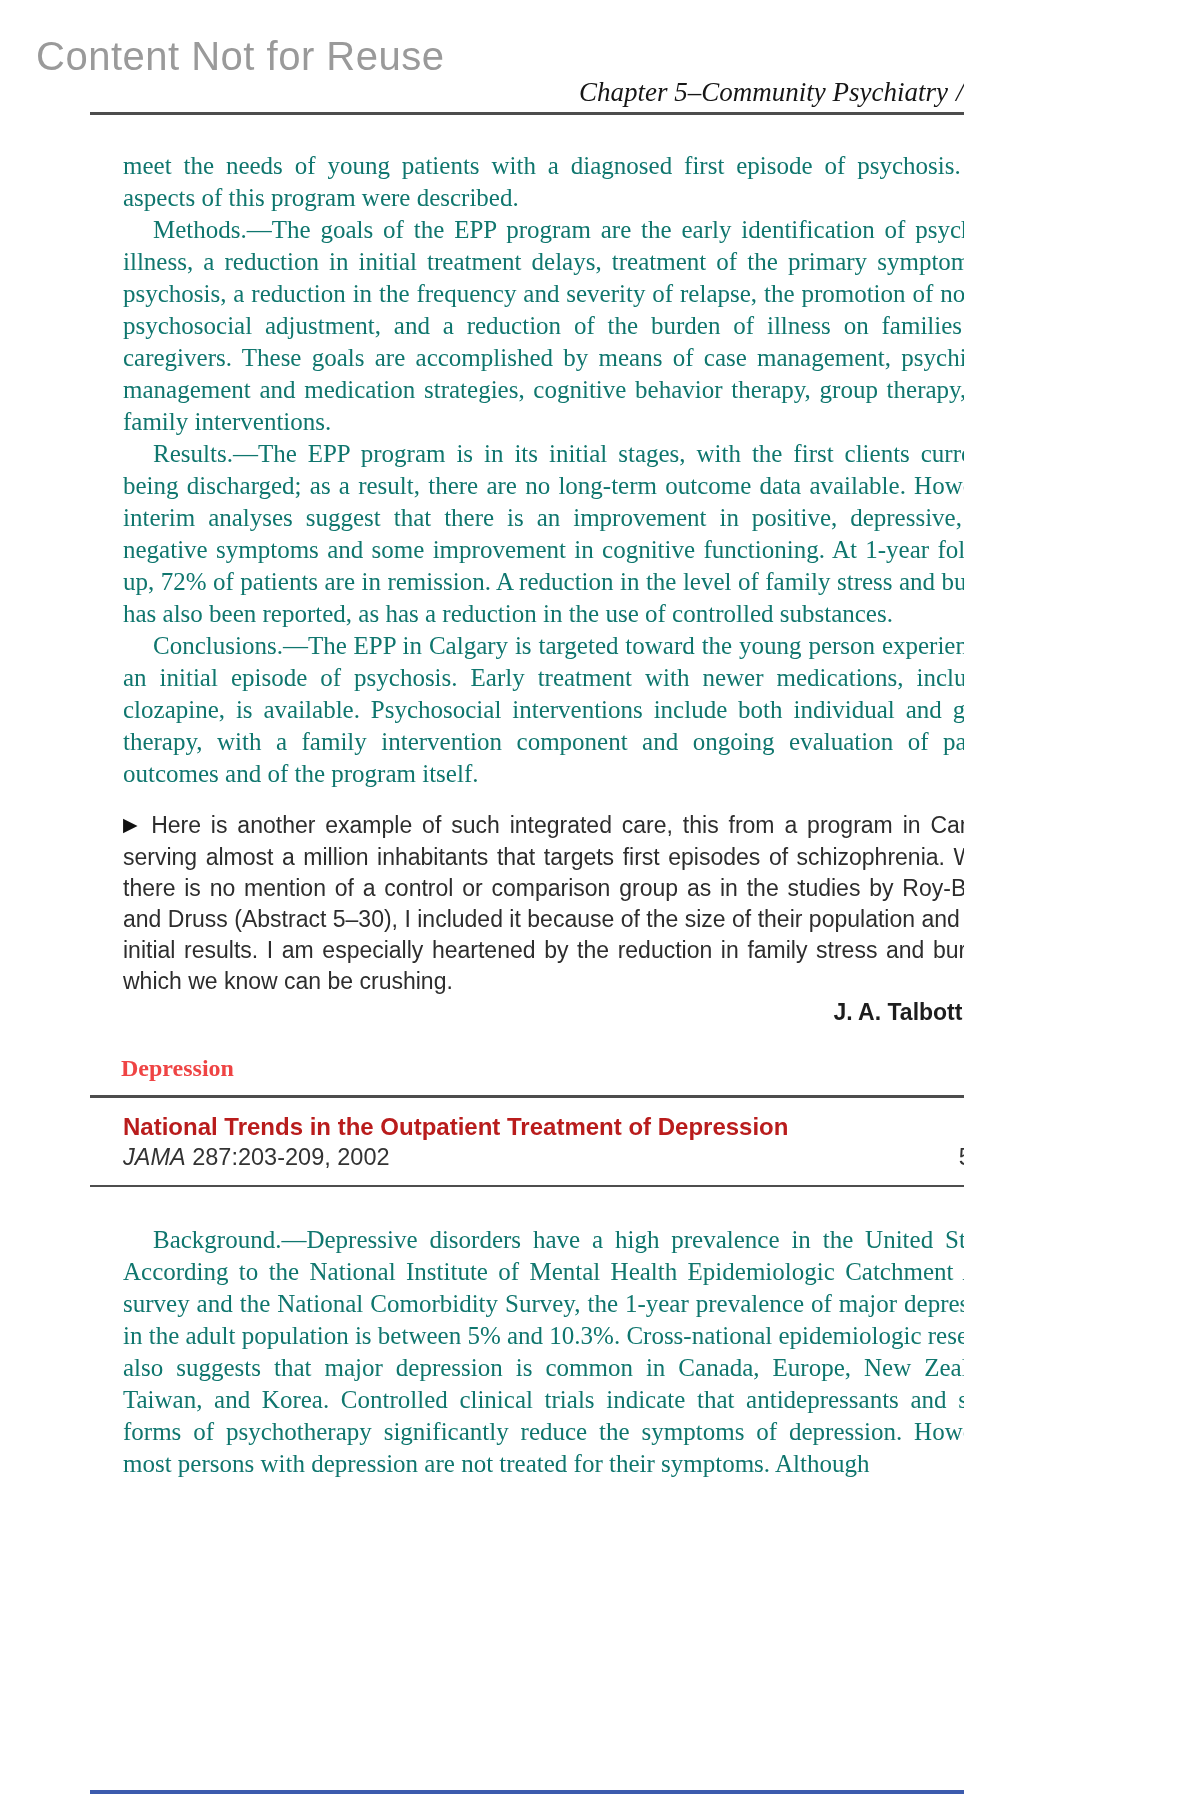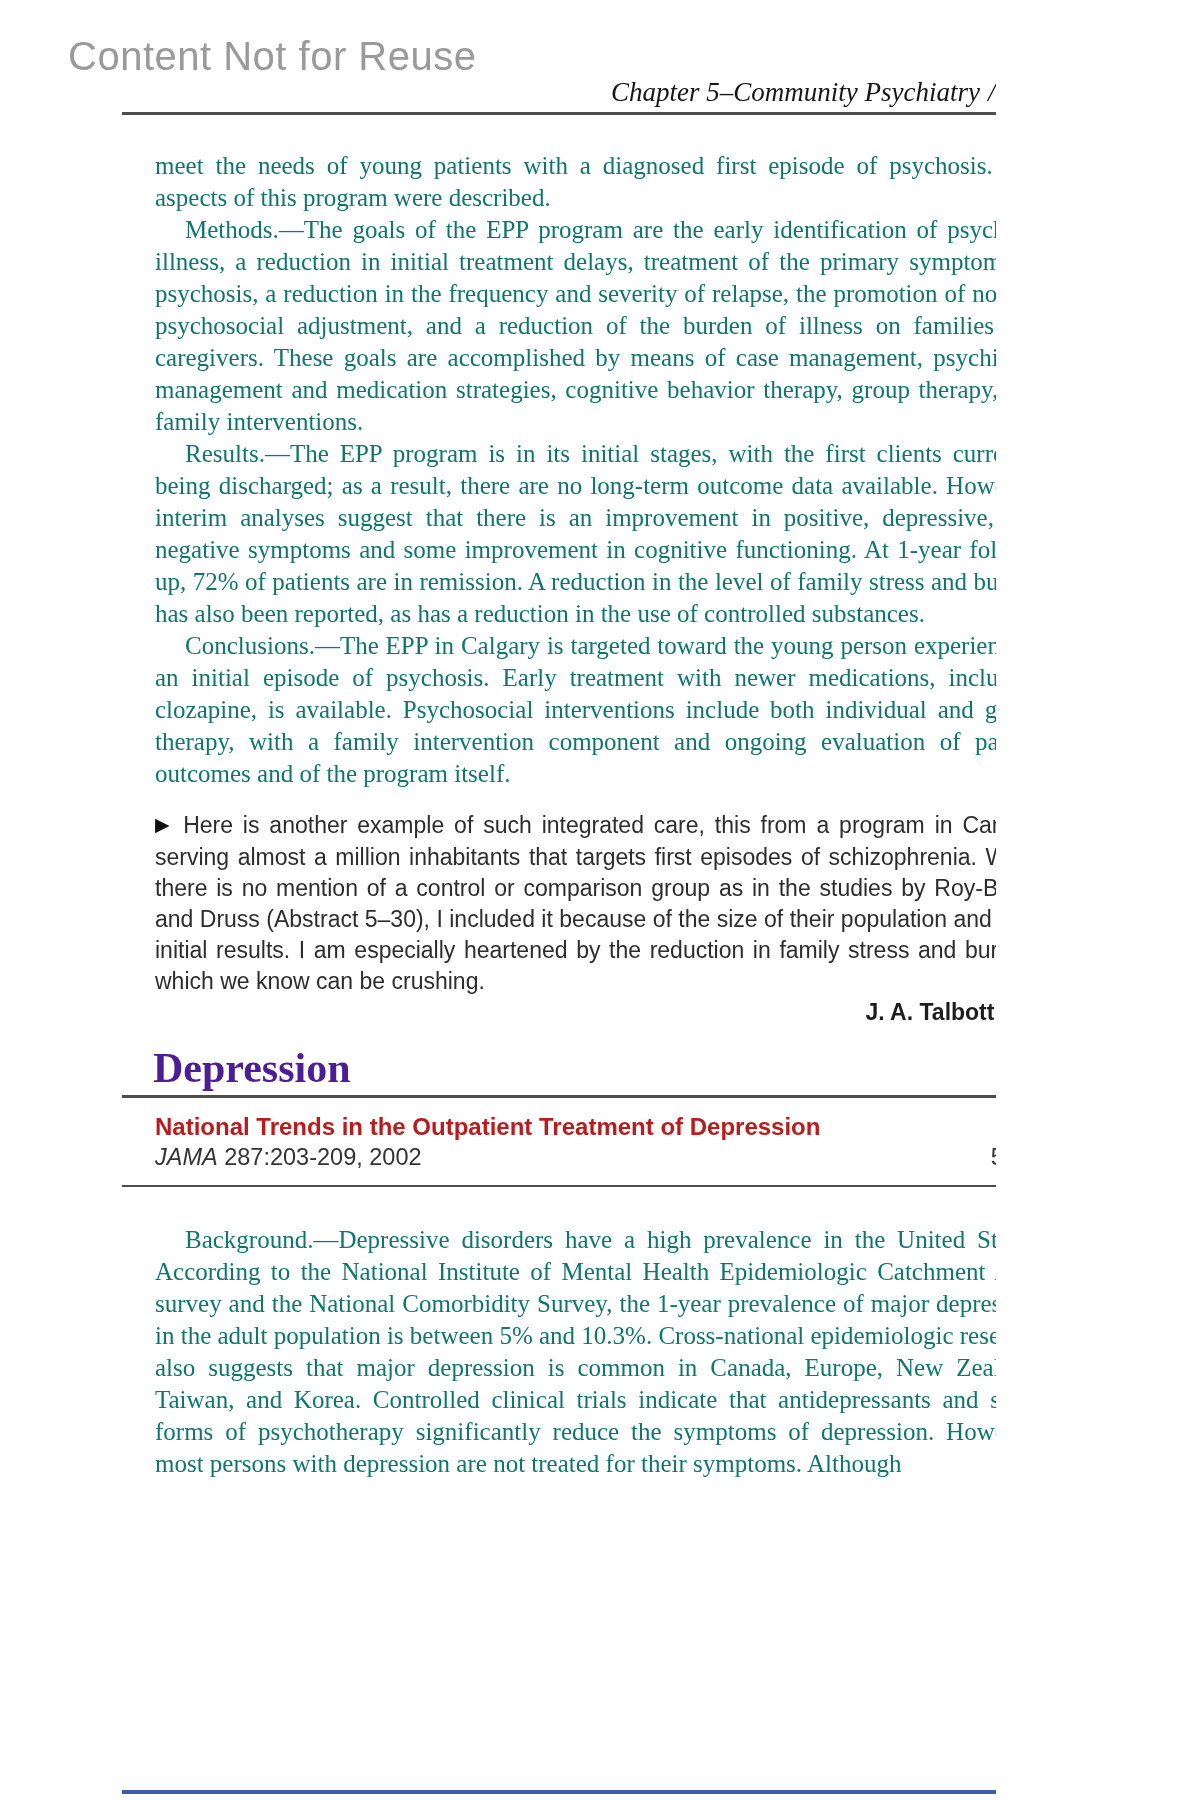--- a/index.html
+++ b/index.html
@@ -3,21 +3,20 @@
 <meta charset="utf-8">
 <style>
   html,body{margin:0;padding:0;background:#ffffff;}
   .page{
     position:relative;
     width:964px;height:1800px;
     background:#ffffff;
     overflow:hidden;
     font-family:"Liberation Serif", serif;
     color:#161616;
-    margin-left:32px;
   }
   .watermark{
     position:absolute;left:36px;top:34px;
     font-family:"Liberation Sans", sans-serif;
     font-size:40px;line-height:44px;
     color:#9a9a9a;letter-spacing:0.5px;
     white-space:nowrap;
   }
   .header{
     position:absolute;left:90px;top:76px;width:920px;
@@ -56,22 +55,22 @@
   }
   .signature{
     padding-left:33px;
     font-family:"Liberation Sans", sans-serif;
     font-size:23px;line-height:31px;
     font-weight:bold;color:#1d1d1d;
     text-align:right;
   }
   .section-heading{
     margin:22px 0 0 0;padding-left:31px;
-    font-size:42px;line-height:36px;
-    font-weight:bold;color:#4c1d95;
+    font-size:24px;line-height:36px;
+    font-weight:bold;color:#ef4444;
   }
   .rule-section{margin-top:9px;}
   .citation{
     margin-top:13px;
     padding-left:33px;
     font-family:"Liberation Sans", sans-serif;
     font-size:23.5px;line-height:31px;
     color:#333333;
   }
   .citation .cit-title{

